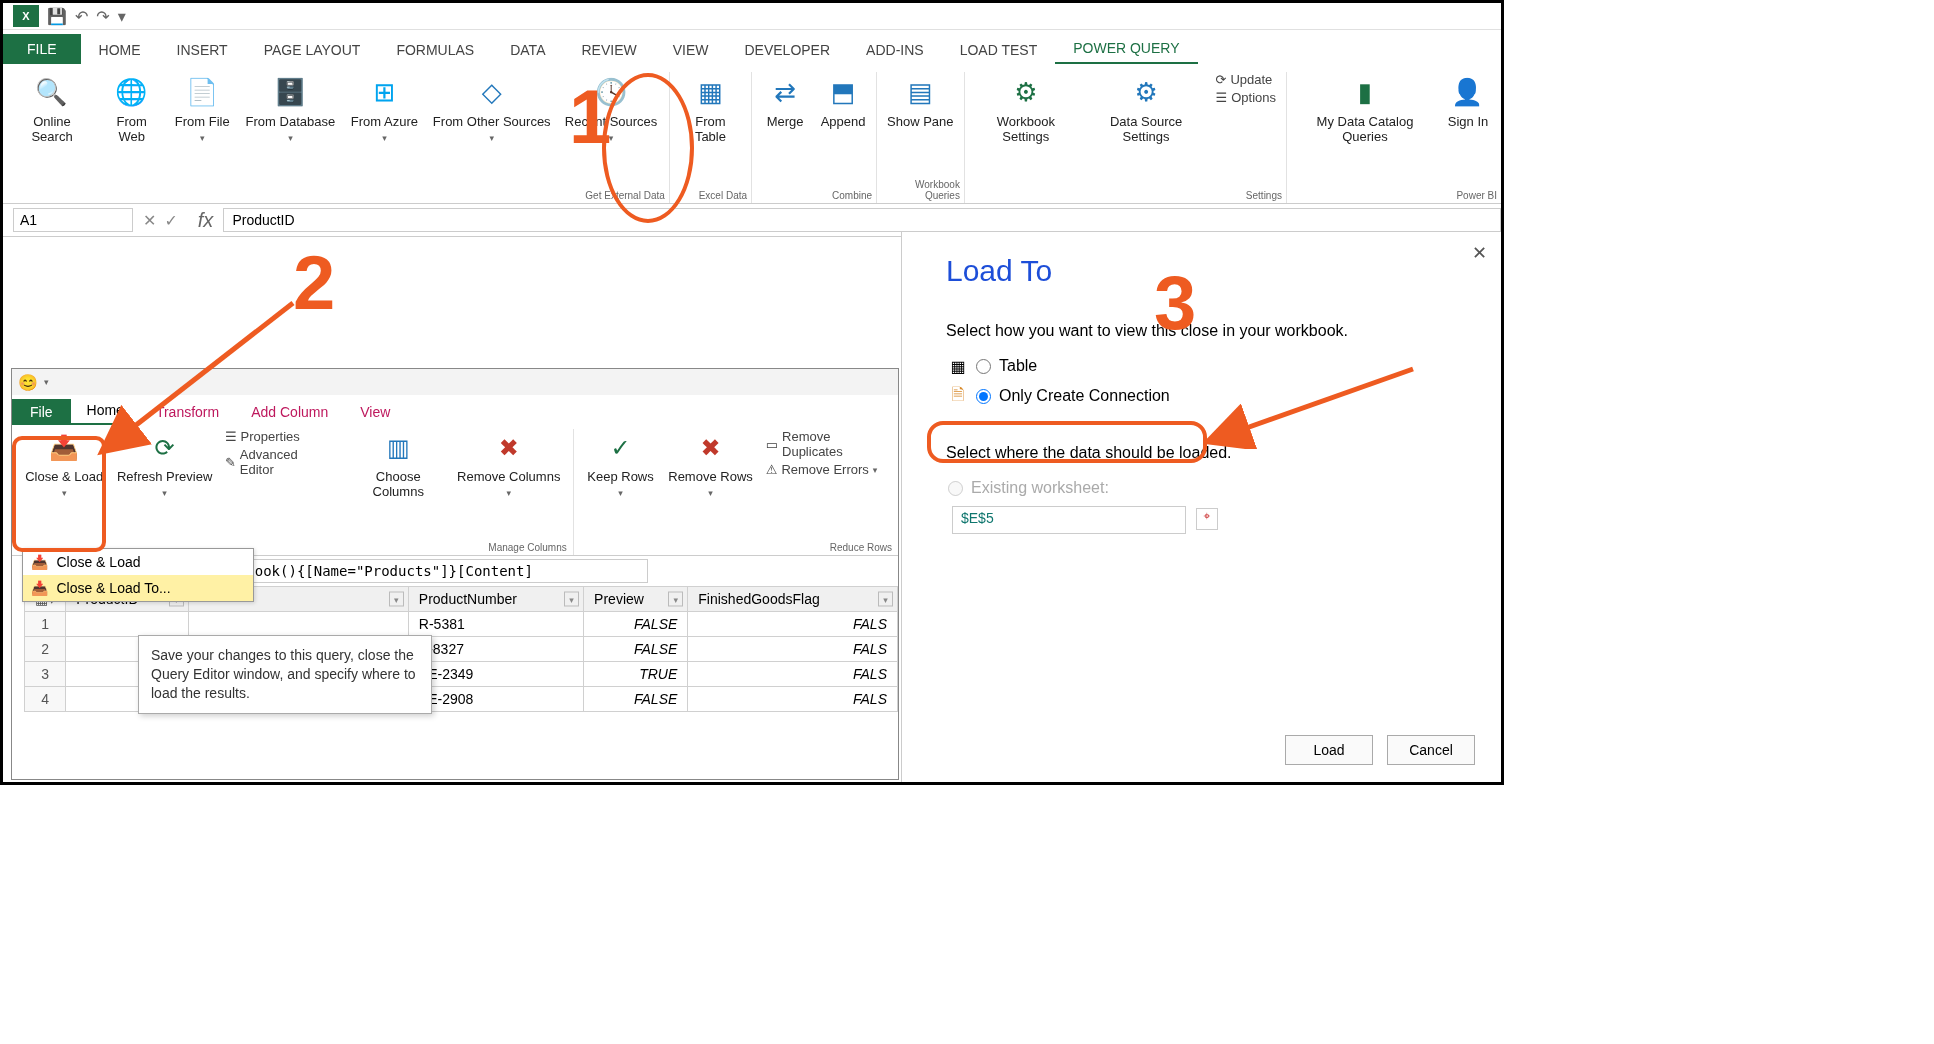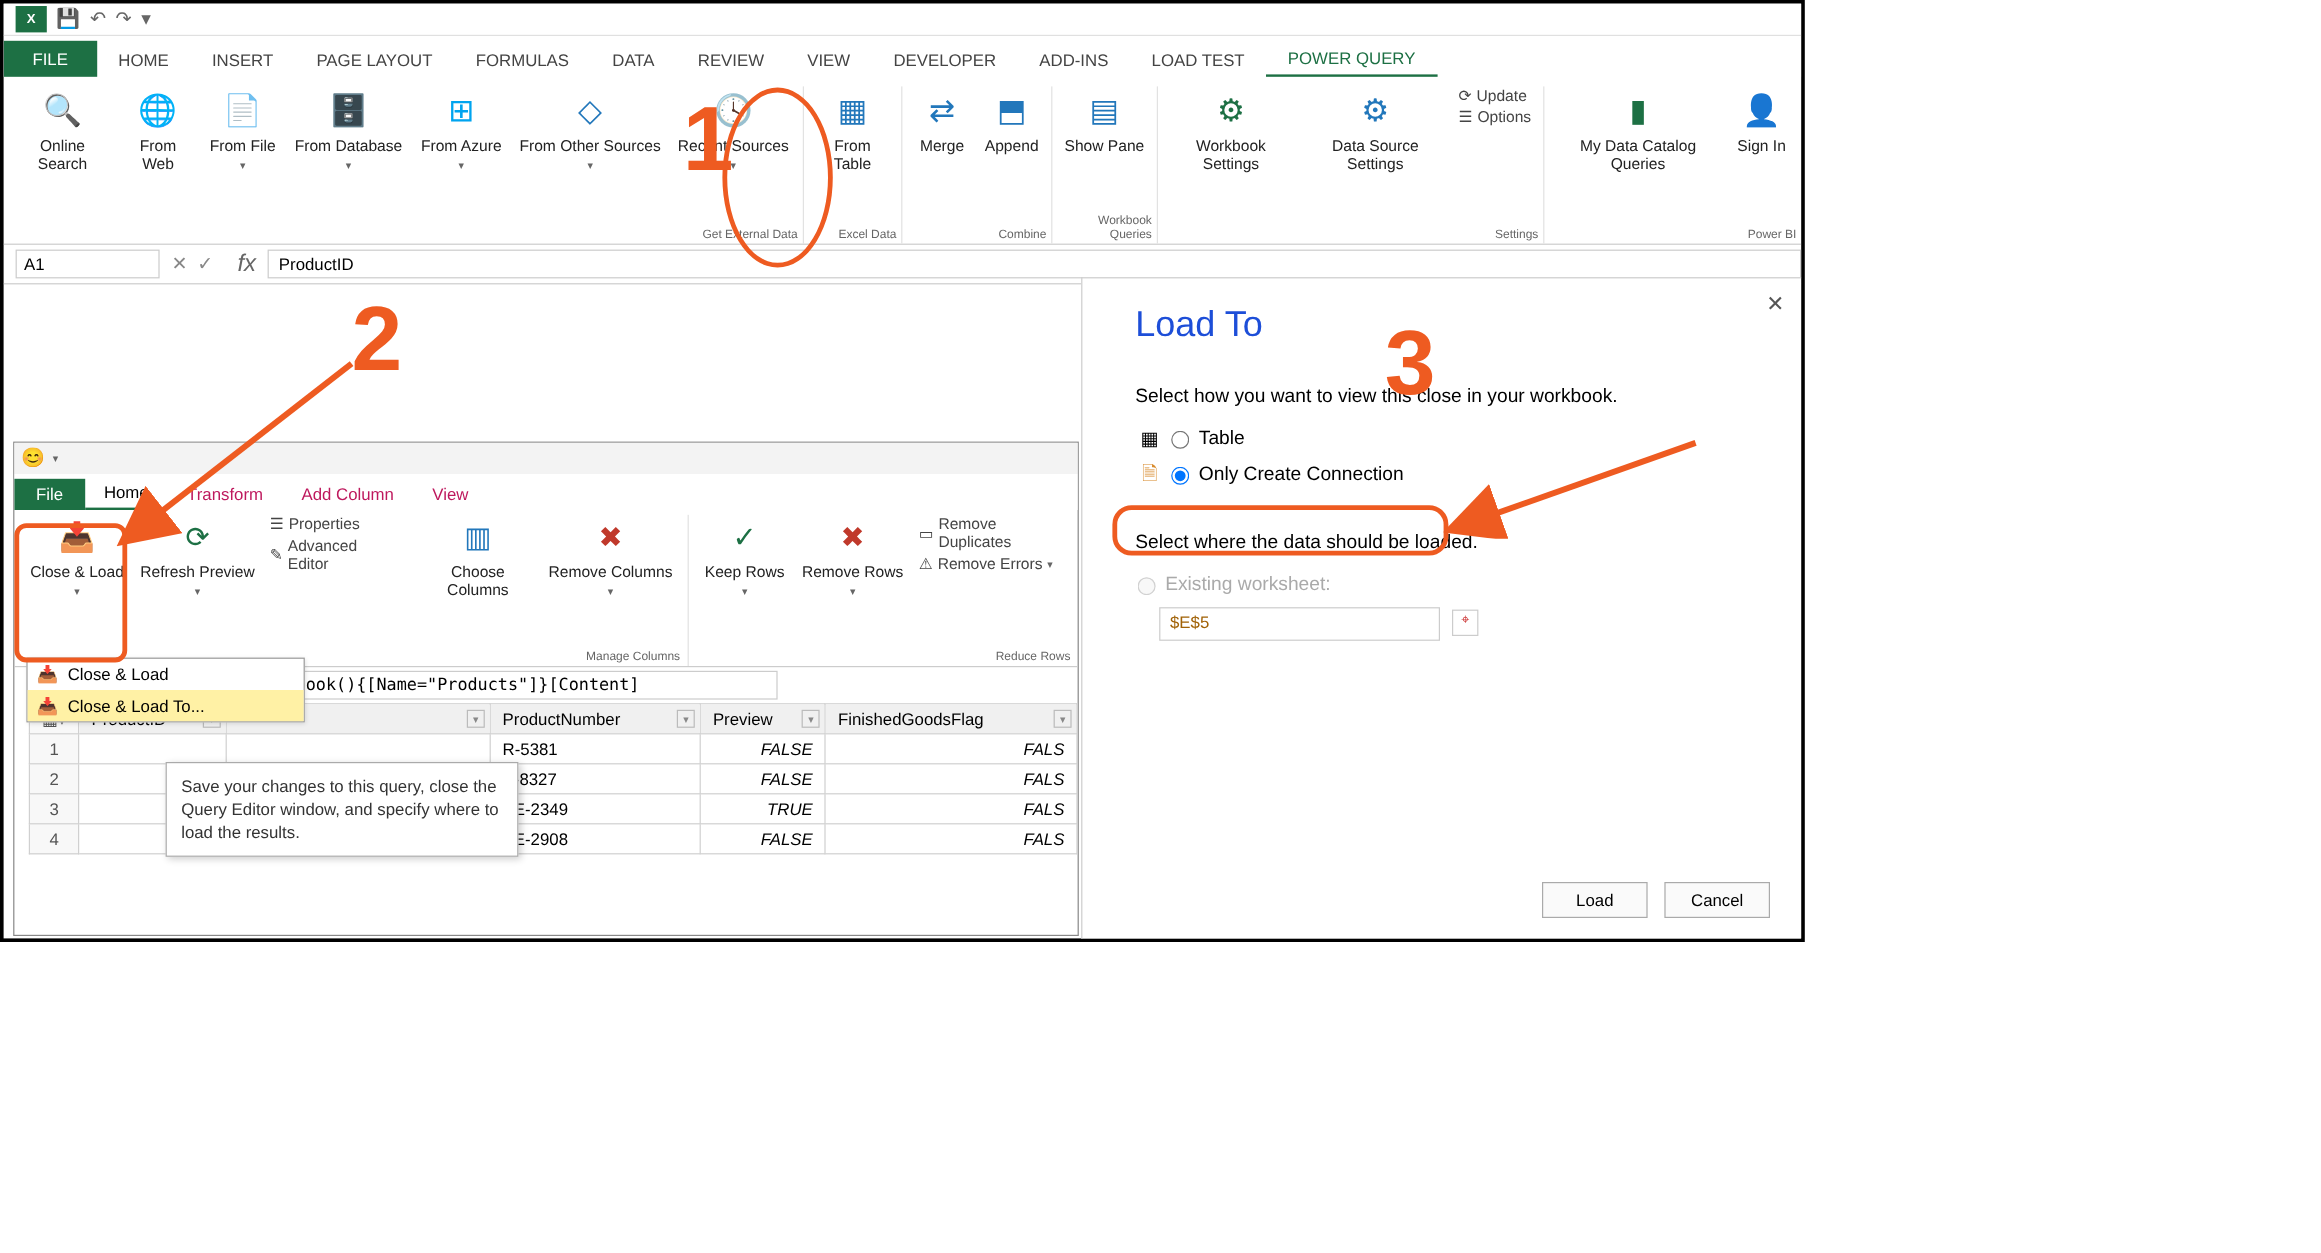--- a/index.html
+++ b/index.html
@@ -71,21 +71,21 @@
 
 .loadto { position:absolute; right:0; top:228px; width:600px; height:555px; border:1px solid #ccc; border-right:none; background:#fff; z-index:30; padding:22px 30px 18px 44px; }
 .loadto .closex { position:absolute; right:14px; top:10px; font-size:18px; color:#555; cursor:pointer; }
 .loadto h2 { font-size:30px; font-weight:300; color:#1d4ed8; margin-bottom:34px; }
 .loadto .prompt { font-size:16px; margin-bottom:14px; }
 .loadto .opt { display:flex; align-items:center; gap:8px; font-size:16px; margin-bottom:6px; padding:3px 6px 3px 2px; }
 .loadto .opt input[type=radio] { width:15px; height:15px; }
 .loadto .opt-icon { width:20px; height:18px; display:inline-flex; align-items:center; justify-content:center; }
 .loadto .opt.disabled { color:#aaa; }
 .loadto .section2 { margin-top:36px; }
-.loadto .cellbox { border:1px solid #ccc; height:28px; width:234px; padding:3px 8px; color:#a16207; display:inline-block; margin-left:20px; }
+.loadto .cellbox { border:1px solid #ccc; height:28px; width:234px; padding:3px 8px; color:#0f766e; display:inline-block; margin-left:6px; }
 .loadto .pick-icon { display:inline-block; width:22px; height:22px; border:1px solid #ccc; margin-left:10px; vertical-align:middle; text-align:center; font-size:12px; color:#c33; }
 .loadto .chk { display:flex; align-items:center; gap:10px; margin-top:44px; font-size:16px; }
 .loadto .chk input { width:16px; height:16px; }
 .loadto .btns { position:absolute; right:26px; bottom:20px; display:flex; gap:14px; }
 .loadto .btns button { min-width:88px; height:30px; border:1px solid #aaa; background:#fafafa; font-size:14px; cursor:pointer; }
 
 
 .ring { position:absolute; border:4px solid #ee5b21; border-radius:50%; z-index:55; pointer-events:none; }
 .rrect { position:absolute; border:4px solid #ee5b21; border-radius:10px; z-index:55; pointer-events:none; }
 

